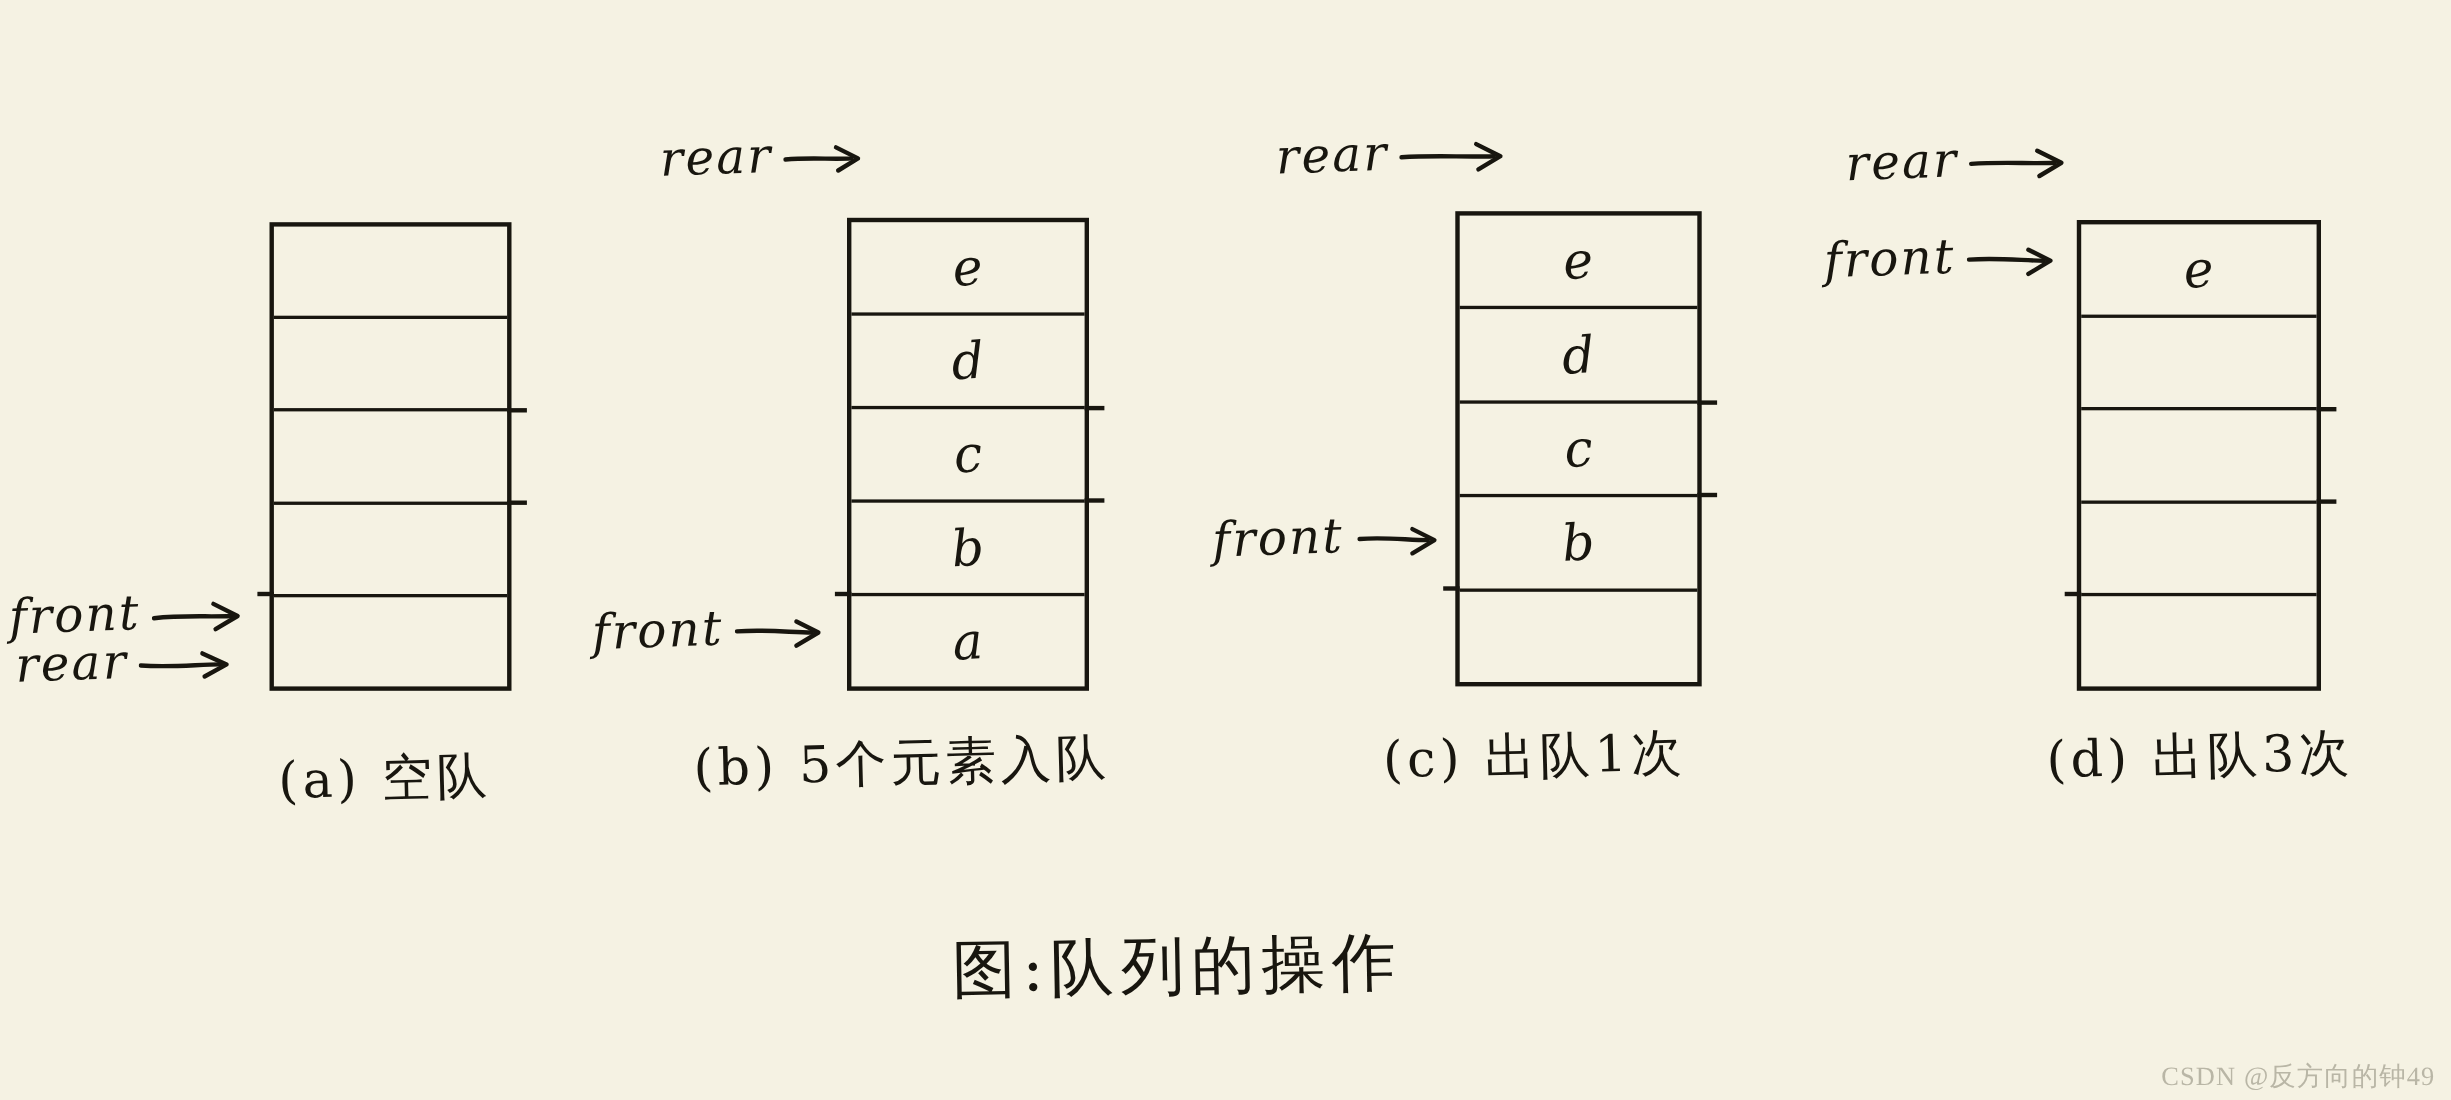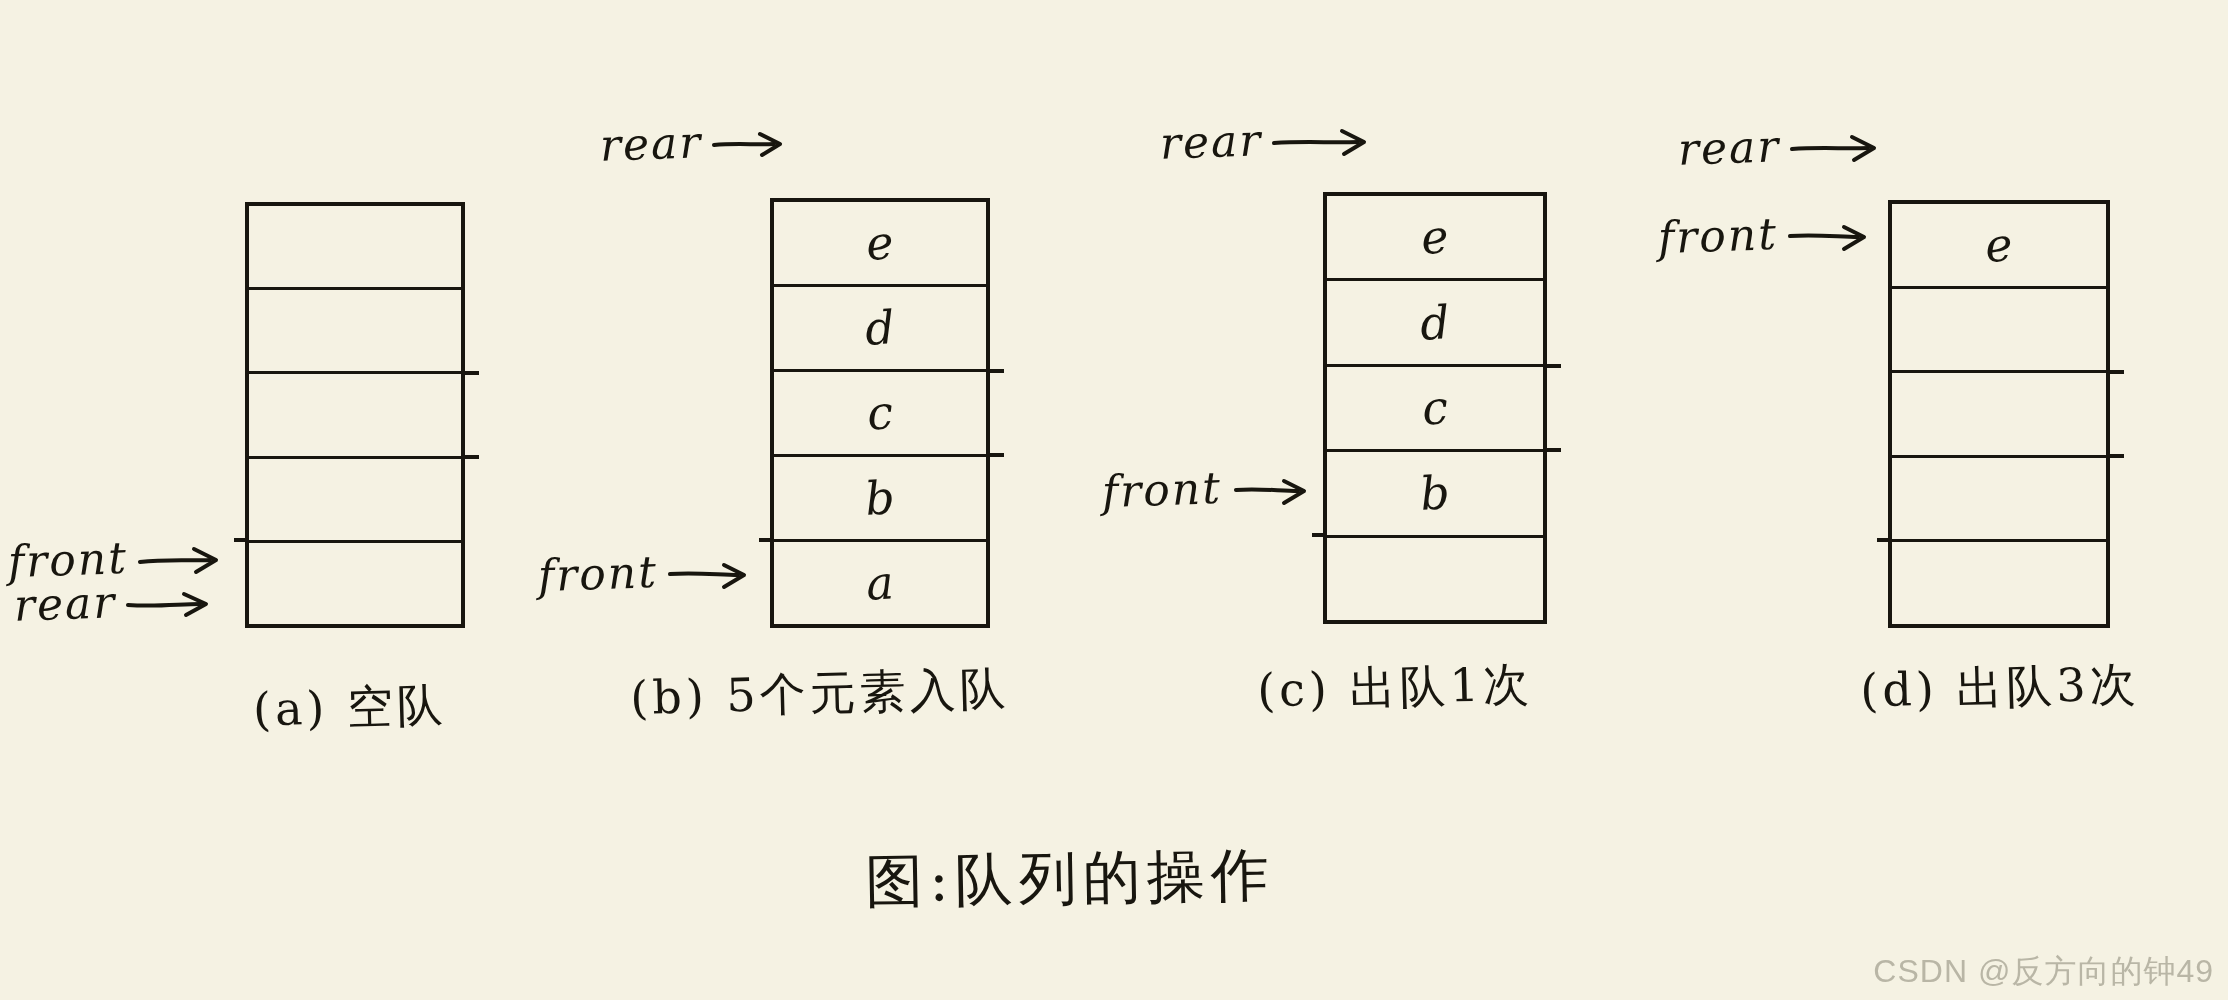--- a/index.html
+++ b/index.html
@@ -38,22 +38,22 @@
   .caption{
     position:absolute;font-size:46px;line-height:1.1;text-align:center;
     transform:rotate(-1.5deg);letter-spacing:4px;
   }
   .fig-caption{
     position:absolute;font-size:58px;text-align:center;
     transform:rotate(-1deg);letter-spacing:6px;
   }
   .watermark{
     position:absolute;right:14px;bottom:6px;
-    font-family:Liberation Sans, sans-serif;
-    font-size:32px;letter-spacing:1px;
+    font-family:Liberation Serif, serif;
+    font-size:24px;letter-spacing:1px;
   }
 </style>
 </head>
 <body>
 
 <div class="pointer" style="left:8px;top:538px;">
   <span class="plabel">front</span>
   <svg class="arrow-svg" width="92" height="36" viewBox="0 0 92 36">
     <path d="M2 20 C 28 17, 52 19, 72 18" stroke="#18160f" stroke-width="4" fill="none" stroke-linecap="round"></path>
     <path d="M56 7 L78 18 L58 30" stroke="#18160f" stroke-width="4" fill="none" stroke-linecap="round" stroke-linejoin="round"></path>

